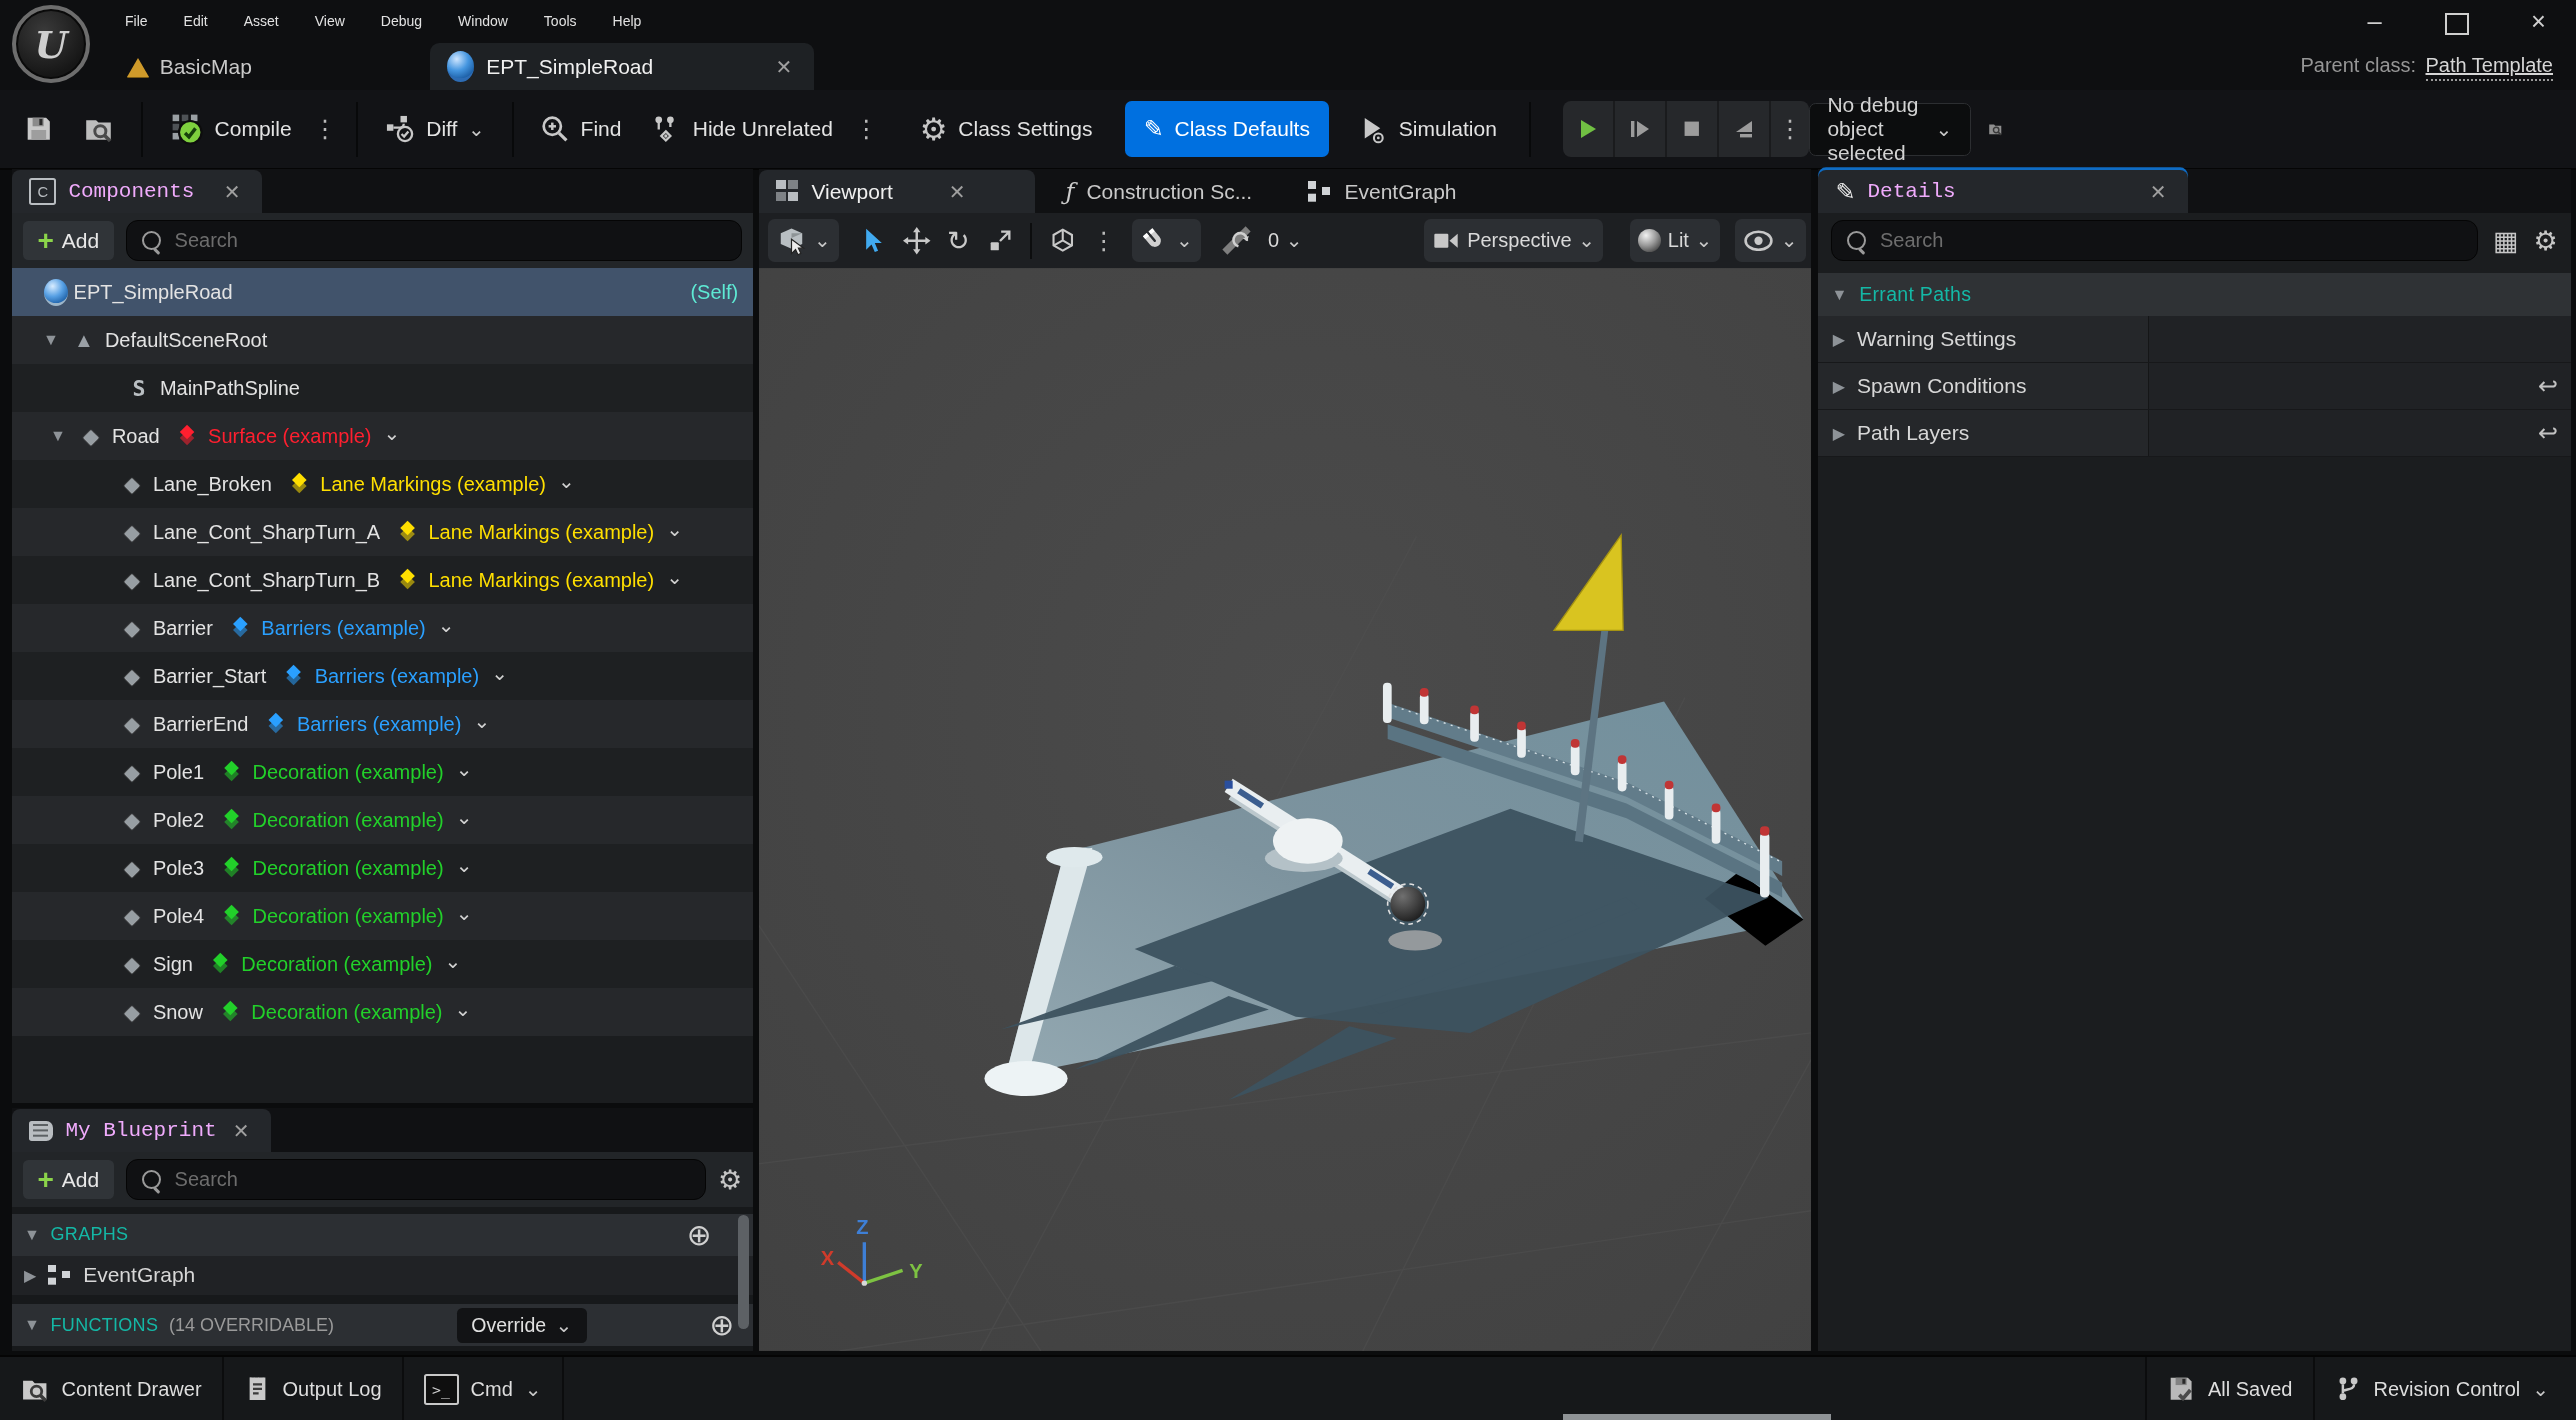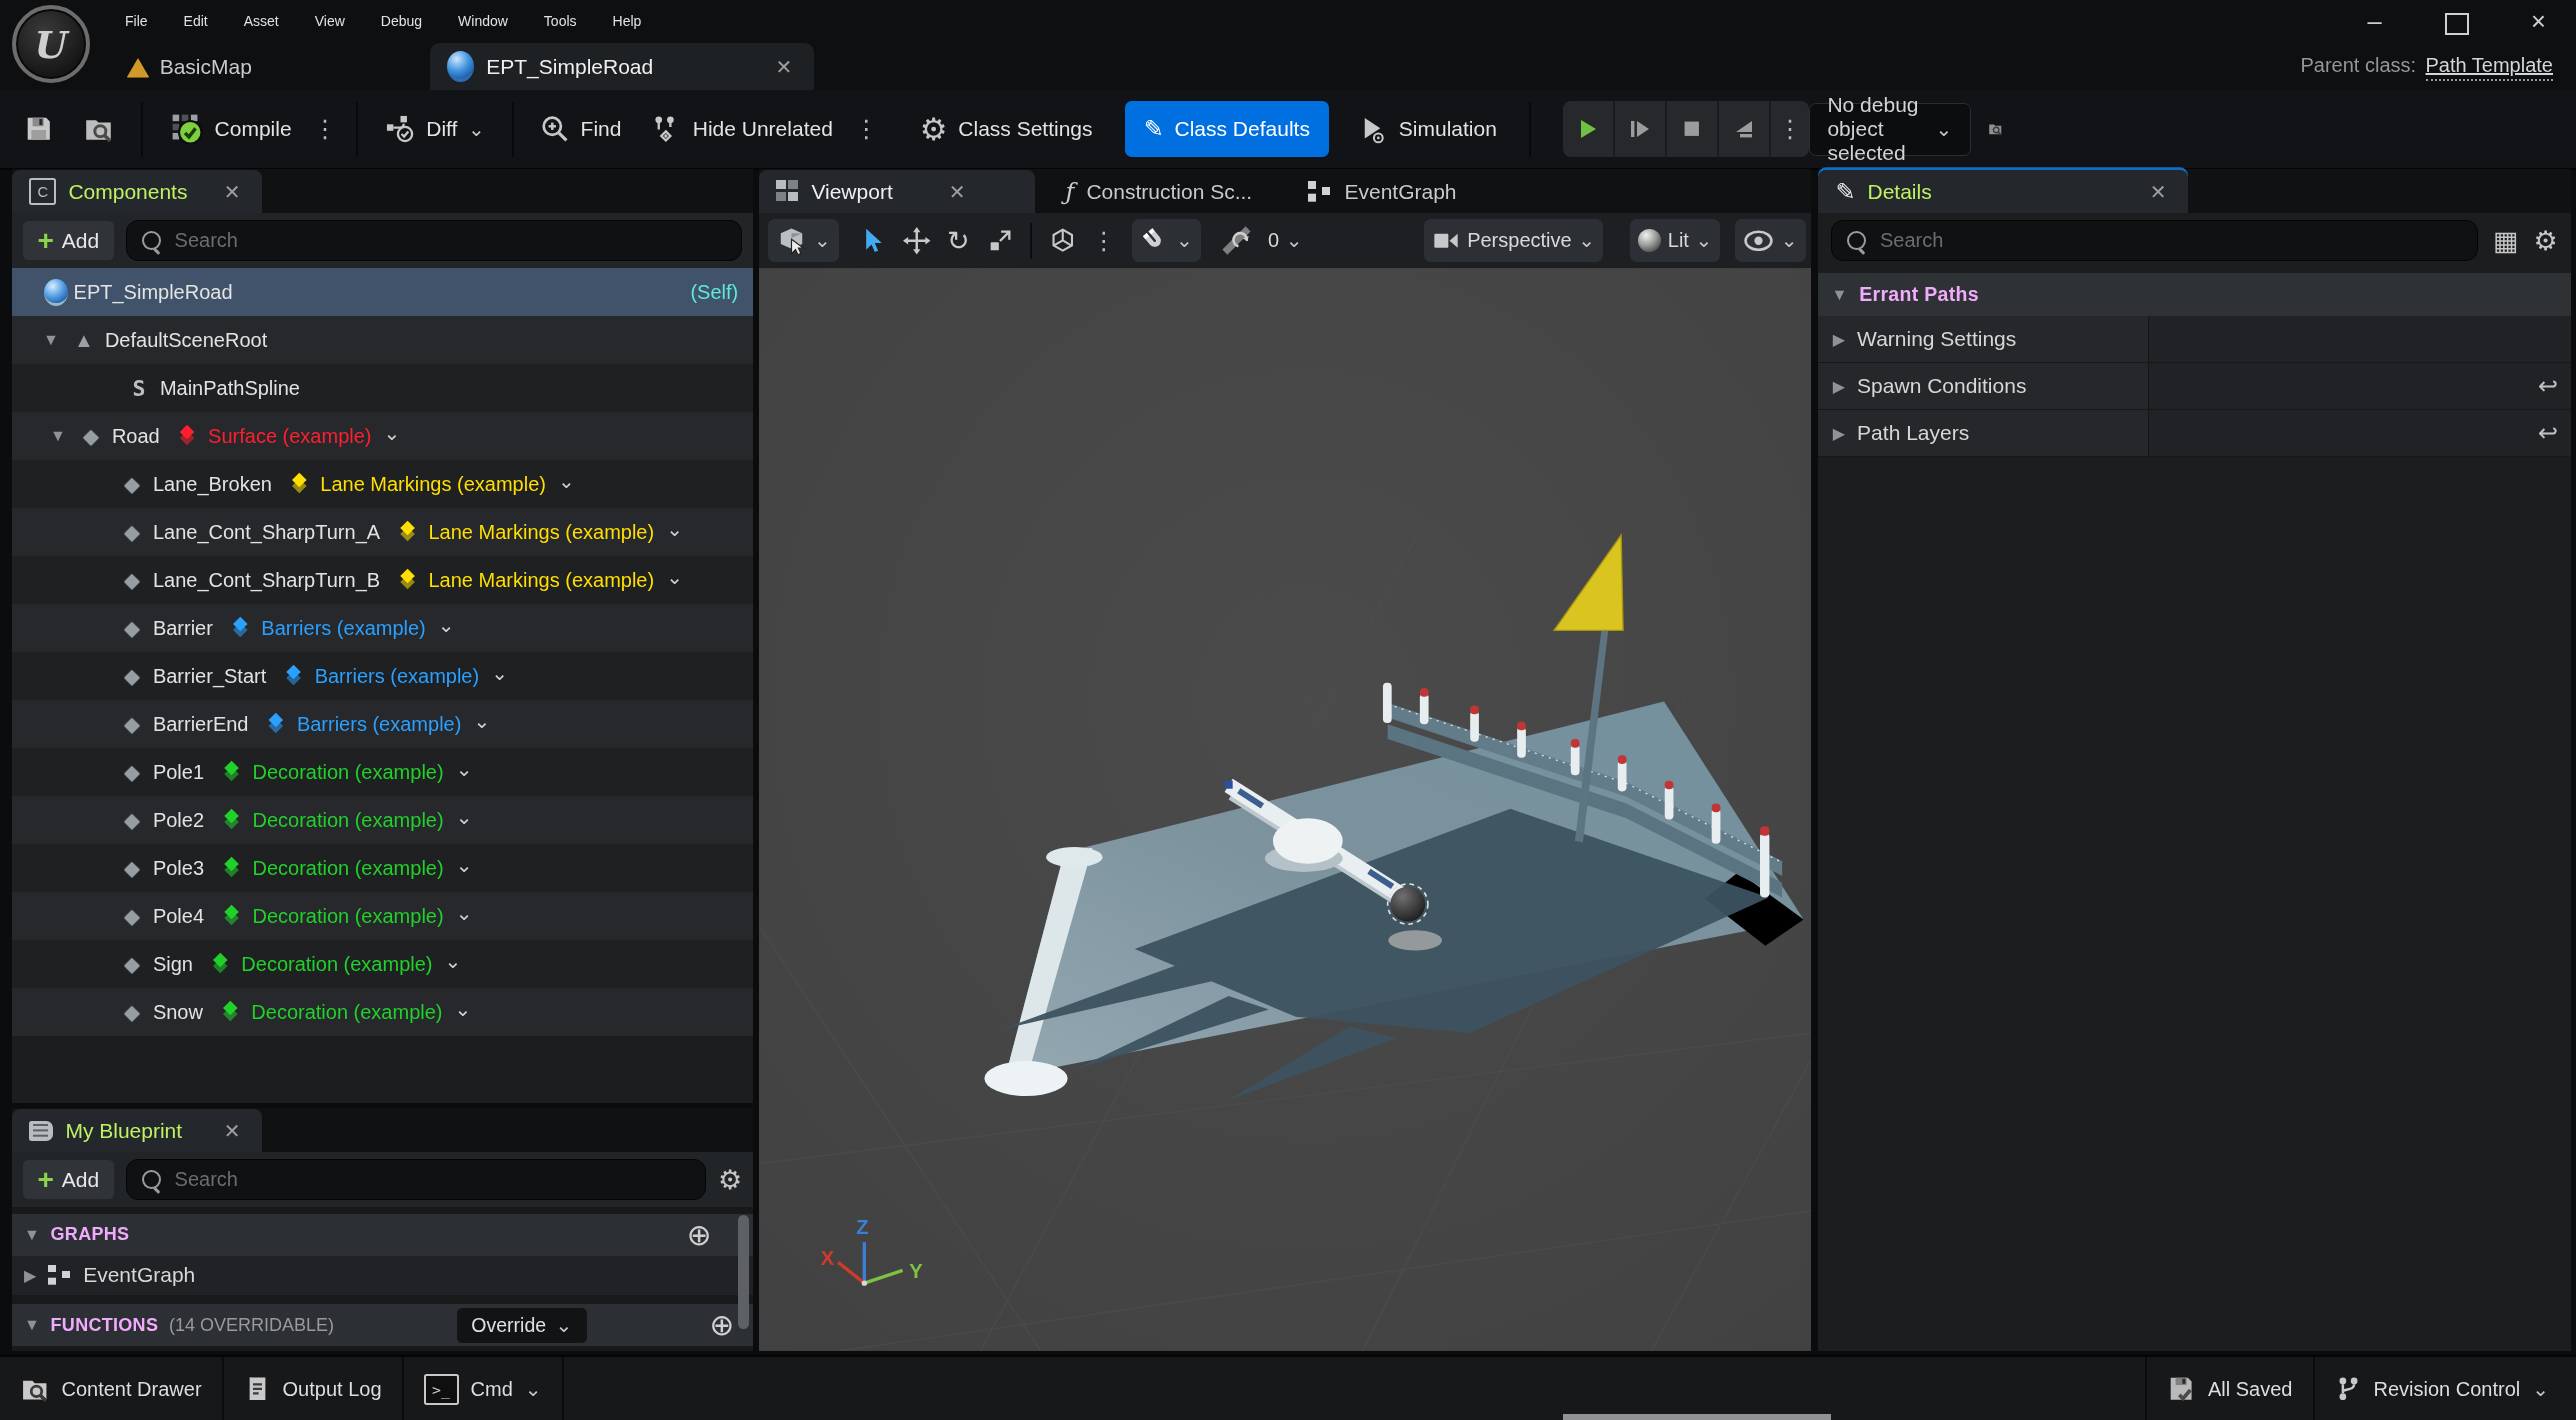--- a/index.html
+++ b/index.html
@@ -42,21 +42,21 @@
   .pbtn{width:50px;display:flex;align-items:center;justify-content:center;border-right:2px solid #1a1b1d;}
   .pbtn:last-child{border-right:none;width:38px;}
   .debugwrap{margin-left:auto;display:flex;align-items:center;gap:17.4px;margin-right:798px;}
   .debugpill{background:#0c0d0e;border:1.3px solid #2c2e31;border-radius:6.7px;height:51px;display:flex;align-items:center;gap:13.4px;padding:0 17.4px;color:#d3d3d3;}
   .chev{color:#c9c9c9;font-size:20px;line-height:6.7px;}
   
   .panel{position:absolute;background:#17191b;}
   .ptabs{height:44px;background:#101113;display:flex;align-items:flex-end;}
   .ptab{background:#24272b;border-radius:8px 8px 0 0;height:43px;display:flex;align-items:center;gap:12px;padding:0 17.4px;min-width:215px;}
   .ptab.blue-top{box-shadow:0 -2.7px 0 #0f6cc4;}
-  .ptab .tlabel{color:#bef264;flex:1;}
+  .ptab .tlabel{color:#f0abfc;flex:1;font-family:Liberation Mono, monospace;}
   .toolrow{height:55px;background:#222528;display:flex;align-items:center;gap:12px;padding:0 10.7px;}
   .addbtn{display:flex;align-items:center;gap:8px;background:#303438;border-radius:5.4px;height:39px;padding:0 14.8px;color:#e8e8e8;flex:none;}
   .plus{color:#8bd44a;font-size:28px;font-weight:bold;line-height:20px;}
   .search{flex:1;display:flex;align-items:center;gap:12px;background:#101113;border:1.3px solid #050505;border-radius:12px;height:39px;padding:0 14.8px;}
   .search input{background:transparent;border:none;outline:none;color:#cfcfcf;font-size:20px;font-family:"Liberation Sans",sans-serif;width:100%;}
   .search input::placeholder{color:#6d6d6d;}
   .mag{width:14.8px;height:14.8px;border:2.7px solid #9a9a9a;border-radius:50%;position:relative;flex:none;}
   .mag::after{content:"";position:absolute;width:3.4px;height:8px;background:#9a9a9a;bottom:-6.7px;left:10.7px;transform:rotate(-45deg);border-radius:2px;}
   .gear{color:#c6c6c6;font-size:27px;}
   
@@ -86,21 +86,21 @@
   .ctype{margin-left:4px;white-space:nowrap;}
   .t-red{color:#ff1f2f;} .t-yellow{color:#ffdf00;} .t-blue{color:#2aa0ff;} .t-green{color:#22d02a;}
   .rowchev{color:#d2d2d2;font-size:20px;margin-left:12px;transform:translateY(-2.7px);}
   .selftag{margin-left:auto;margin-right:14.8px;color:#5eead4;}
   
   #myblueprint{left:12px;top:1108px;width:741px;height:243px;}
   .bookicon{width:24px;height:20px;background:#b9bdc1;border-radius:2.7px 6.7px 6.7px 2.7px;position:relative;}
   .bookicon::after{content:"";position:absolute;left:4px;top:3.4px;right:5.4px;height:2px;background:#5c6063;box-shadow:0 5.4px 0 #5c6063,0 10.7px 0 #5c6063;}
   .secheader{height:42px;background:#2c2f33;display:flex;align-items:center;padding:0 12px;gap:10.7px;margin-top:6.7px;}
   .secheader .tri2{color:#8e9398;font-size:16px;}
-  .seclabel{font-weight:bold;color:#f0abfc;font-size:18px;letter-spacing:0.3px;}
+  .seclabel{font-weight:normal;color:#14b8a6;font-size:18px;letter-spacing:0.3px;}
   .subtle{color:#9a9a9a;font-size:18px;font-weight:normal;}
   .plusround{margin-left:auto;color:#d0d0d0;font-size:29.5px;margin-right:29.5px;}
   .fnrow .plusround{margin-right:6.7px;}
   .egrow{height:39px;display:flex;align-items:center;gap:10.7px;padding:0 12px;background:#202225;}
   .tri-r{color:#8e9398;font-size:16px;}
   .i-graph{position:relative;width:25.5px;height:23px;}
   .i-graph::before{content:"";position:absolute;left:1.3px;top:1.3px;width:7.4px;height:7.4px;background:#d0d3d6;box-shadow:0 12.7px 0 #d0d3d6,14px 6px 0 #d0d3d6;}
   .overridebtn{margin-left:auto;background:#121315;border-radius:5.4px;height:35px;display:flex;align-items:center;gap:9.4px;padding:0 14.8px;color:#e0e0e0;font-size:19.5px;}
   .vscroll{position:absolute;right:4px;top:107px;width:10.7px;height:114px;background:#5d6165;border-radius:5.4px;}
   

